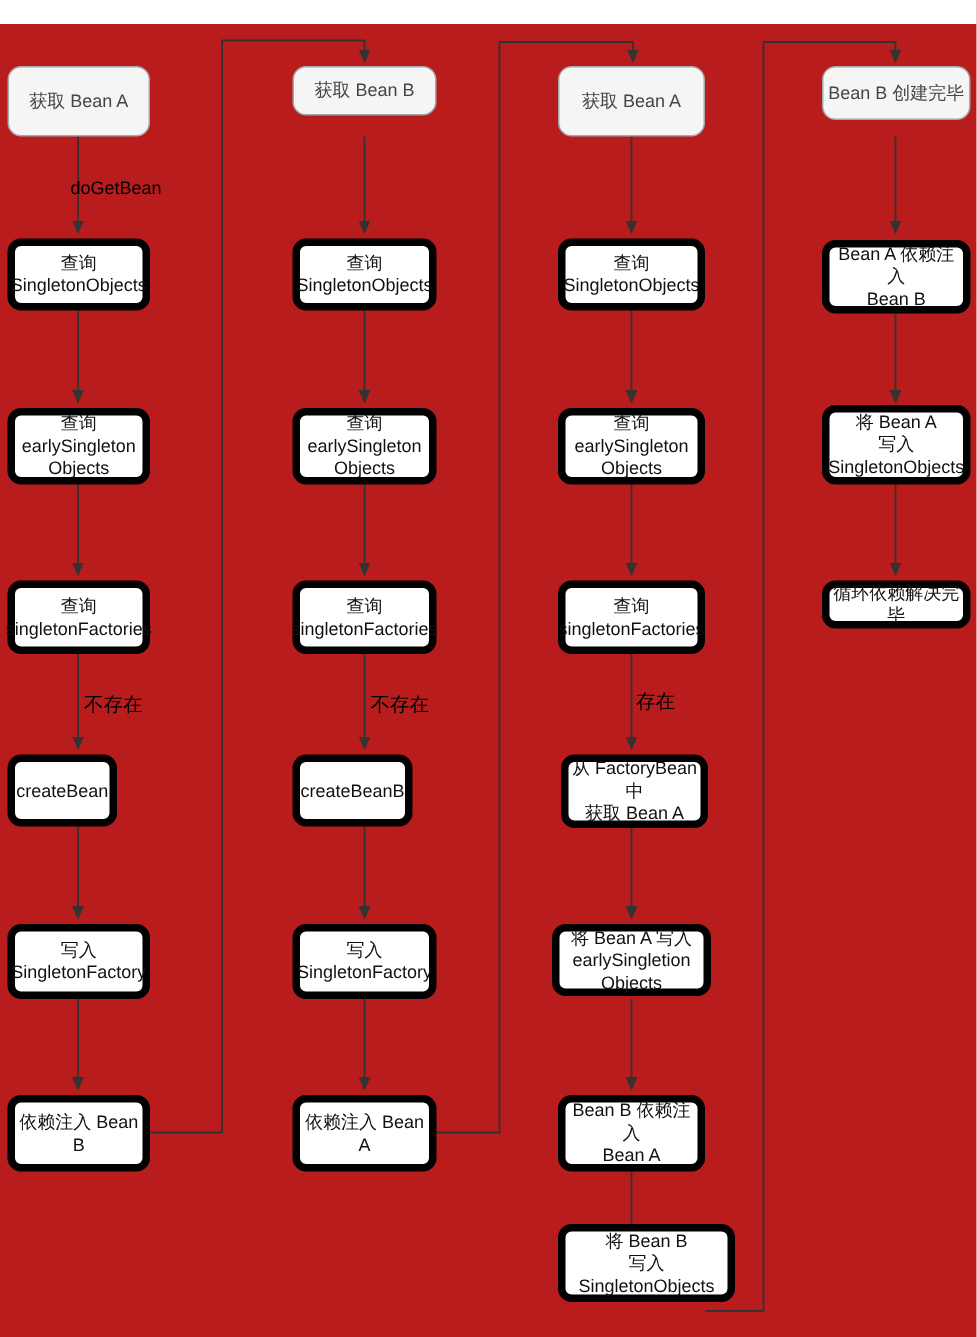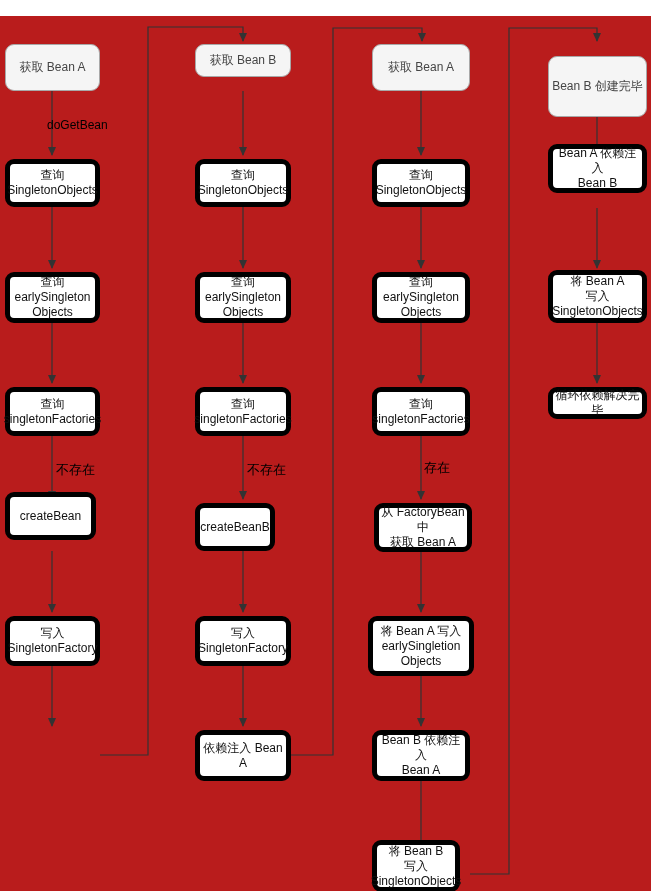--- a/index.html
+++ b/index.html
@@ -103,23 +103,24 @@
   </svg>
 
   <div class="node start" style="left:5px;top:28px;width:95px;height:47px">获取 Bean A</div>
   <div class="node" style="left:5px;top:143px;width:95px;height:48px">查询
 SingletonObjects</div>
   <div class="node" style="left:5px;top:256px;width:95px;height:51px">查询
 earlySingleton
 Objects</div>
   <div class="node" style="left:5px;top:371px;width:95px;height:49px">查询
 singletonFactories</div>
-  <div class="node" style="left:5px;top:476px;width:91px;height:48px">createBean</div>
+  <div class="node" style="left:5px;top:487px;width:73px;height:48px">createBean</div>
   <div class="node" style="left:5px;top:600px;width:95px;height:50px">写入
 SingletonFactory</div>
+  <div class="node" style="left:5px;top:714px;width:95px;height:51px">依赖注入 Bean B</div>
 
   <div class="node start" style="left:195px;top:28px;width:96px;height:33px">获取 Bean B</div>
   <div class="node" style="left:195px;top:143px;width:96px;height:48px">查询
 SingletonObjects</div>
   <div class="node" style="left:195px;top:256px;width:96px;height:51px">查询
 earlySingleton
 Objects</div>
   <div class="node" style="left:195px;top:371px;width:96px;height:49px">查询
 singletonFactories</div>
   <div class="node" style="left:195px;top:487px;width:80px;height:48px">createBeanB</div>
@@ -130,31 +131,31 @@
   <div class="node start" style="left:372px;top:28px;width:98px;height:47px">获取 Bean A</div>
   <div class="node" style="left:372px;top:143px;width:98px;height:48px">查询
 SingletonObjects</div>
   <div class="node" style="left:372px;top:256px;width:98px;height:51px">查询
 earlySingleton
 Objects</div>
   <div class="node" style="left:372px;top:371px;width:98px;height:49px">查询
 singletonFactories</div>
   <div class="node" style="left:374px;top:487px;width:98px;height:49px">从 FactoryBean 中
 获取 Bean A</div>
-  <div class="node" style="left:368px;top:600px;width:106px;height:60px">将 Bean A 写入
+  <div class="node" style="left:368px;top:600px;width:106px;height:48px">将 Bean A 写入
 earlySingletion
 Objects</div>
   <div class="node" style="left:372px;top:714px;width:98px;height:51px">Bean B 依赖注入
 Bean A</div>
-  <div class="node" style="left:372px;top:824px;width:88px;height:52px">将 Bean B
+  <div class="node" style="left:372px;top:800px;width:118px;height:52px">将 Bean B
 写入
 SingletonObjects</div>
 
-  <div class="node start" style="left:548px;top:40px;width:99px;height:61px">Bean B 创建完毕</div>
-  <div class="node" style="left:548px;top:128px;width:99px;height:49px">Bean A 依赖注入
+  <div class="node start" style="left:548px;top:28px;width:99px;height:36px">Bean B 创建完毕</div>
+  <div class="node" style="left:548px;top:144px;width:99px;height:49px">Bean A 依赖注入
 Bean B</div>
   <div class="node" style="left:548px;top:254px;width:99px;height:53px">将 Bean A
 写入
 SingletonObjects</div>
   <div class="node" style="left:548px;top:371px;width:99px;height:32px">循环依赖解决完毕</div>
 
   <div class="edge-label mono-like" style="left:47px;top:102px">doGetBean</div>
   <div class="edge-label" style="left:56px;top:445px">不存在</div>
   <div class="edge-label" style="left:247px;top:445px">不存在</div>
   <div class="edge-label" style="left:424px;top:443px">存在</div>

